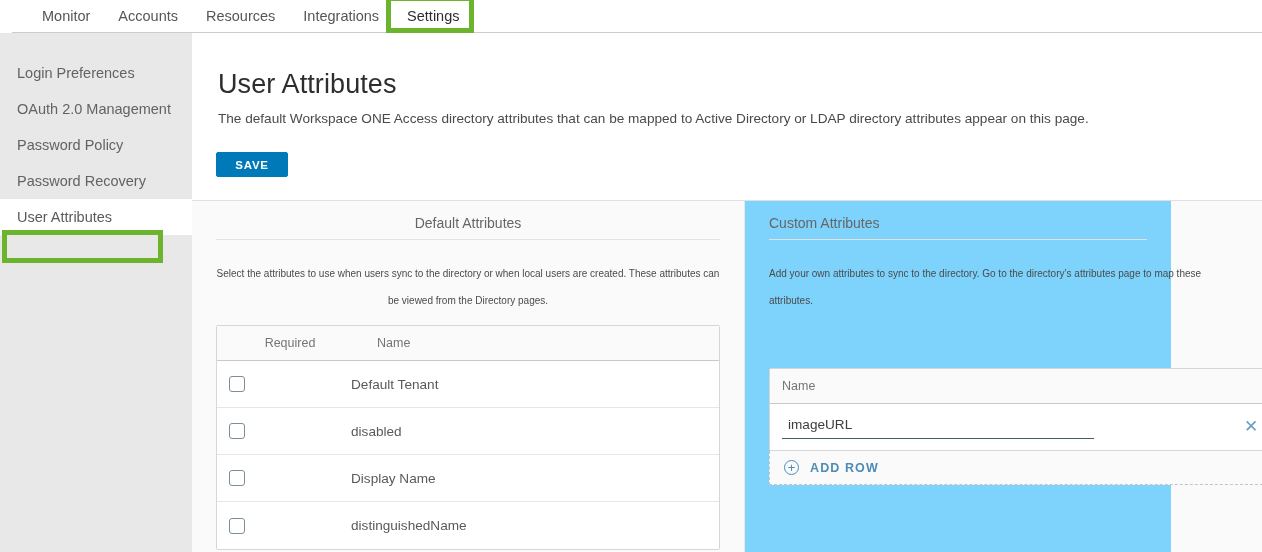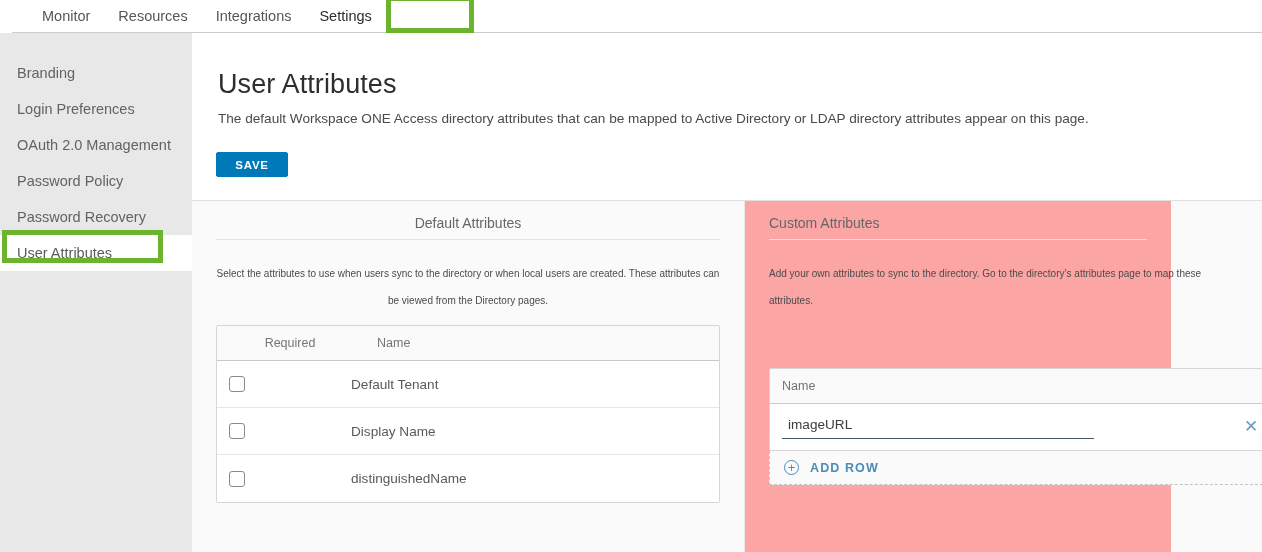--- a/index.html
+++ b/index.html
@@ -97,21 +97,21 @@
     border-top: 1px solid #e0e0e0;
     background: #fafafa;
     display: flex;
   }
   .panel {
     position: relative;
     height: 352px;
     padding: 0 24px;
   }
   .panel-left  { width: 552px; background: #fafafa; text-align: center; }
-  .panel-right { width: 427px; background: #fca5a5; border-left: 1px solid #e8e8e8; }
+  .panel-right { width: 427px; background: #7dd3fc; border-left: 1px solid #e8e8e8; }
 
   .panel-head {
     font-size: 14px;
     color: #666666;
     padding-top: 14px;
     padding-bottom: 8px;
     border-bottom: 1px solid #e3e3e3;
     white-space: nowrap;
   }
   .panel-desc {
@@ -242,27 +242,27 @@
   .hl-settings { left: 386px; top: -4px; width: 88px; height: 37px; }
   .hl-userattr { left: 2px; top: 230px; width: 161px; height: 33px; }
 </style>
 </head>
 <body>
 
 <div id="app">
 
   <div class="topnav">
     <div class="topnav-item">Monitor</div>
+    <div class="topnav-item">Accounts</div>
     <div class="topnav-item">Resources</div>
     <div class="topnav-item">Integrations</div>
     <div class="topnav-item active">Settings</div>
   </div>
 
   <div class="sidebar">
-    <div class="side-item">Branding</div>
     <div class="side-item">Login Preferences</div>
     <div class="side-item">OAuth 2.0 Management</div>
     <div class="side-item">Password Policy</div>
     <div class="side-item">Password Recovery</div>
     <div class="side-item selected">User Attributes</div>
   </div>
 
   <div class="content">
 
     <div class="page-title">User Attributes</div>
@@ -281,20 +281,26 @@
             <div class="th th-name">Name</div>
           </div>
 
           <div class="tbl-row">
             <div class="cell-check">
               <span class="cbx"></span>
             </div>
             <div class="cell-name">Default Tenant</div>
           </div>
 
+          <div class="tbl-row">
+            <div class="cell-check">
+              <span class="cbx"></span>
+            </div>
+            <div class="cell-name">disabled</div>
+          </div>
 
           <div class="tbl-row">
             <div class="cell-check">
               <span class="cbx"></span>
             </div>
             <div class="cell-name">Display Name</div>
           </div>
 
           <div class="tbl-row">
             <div class="cell-check">

